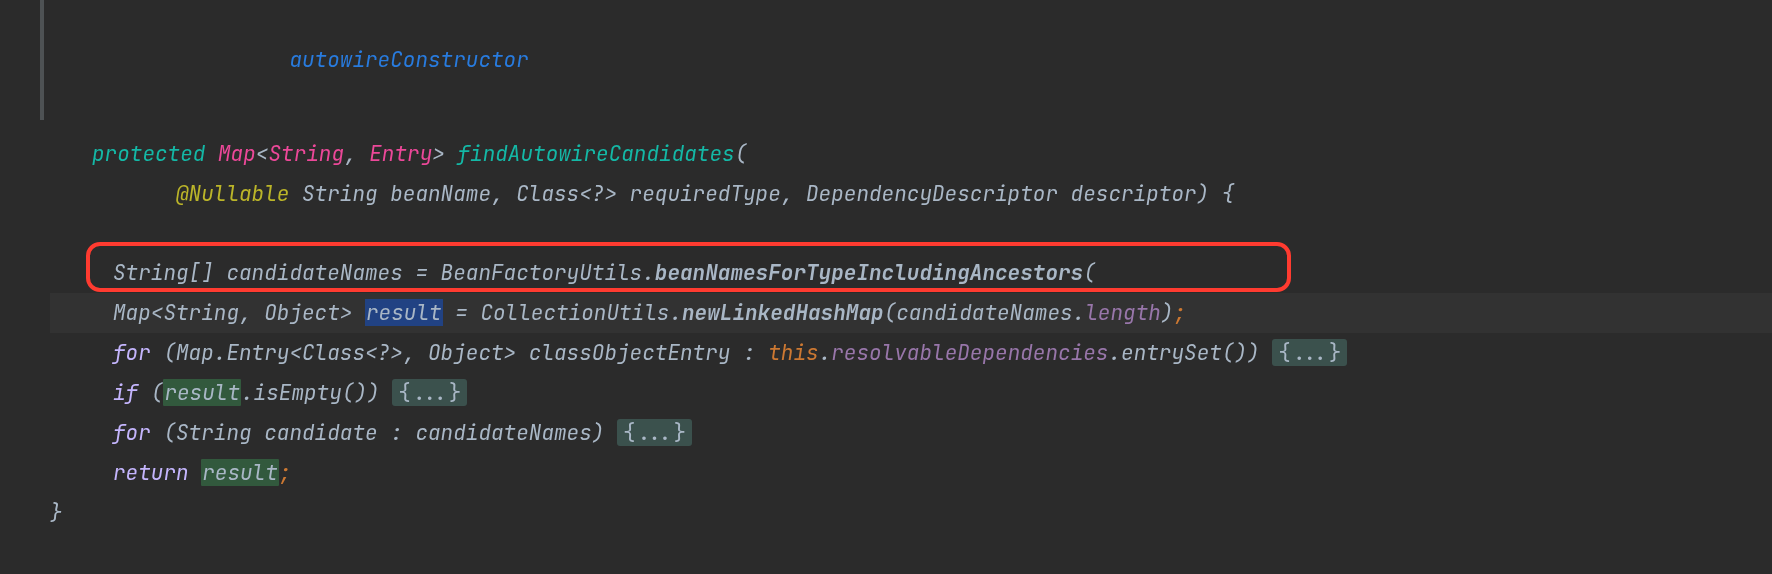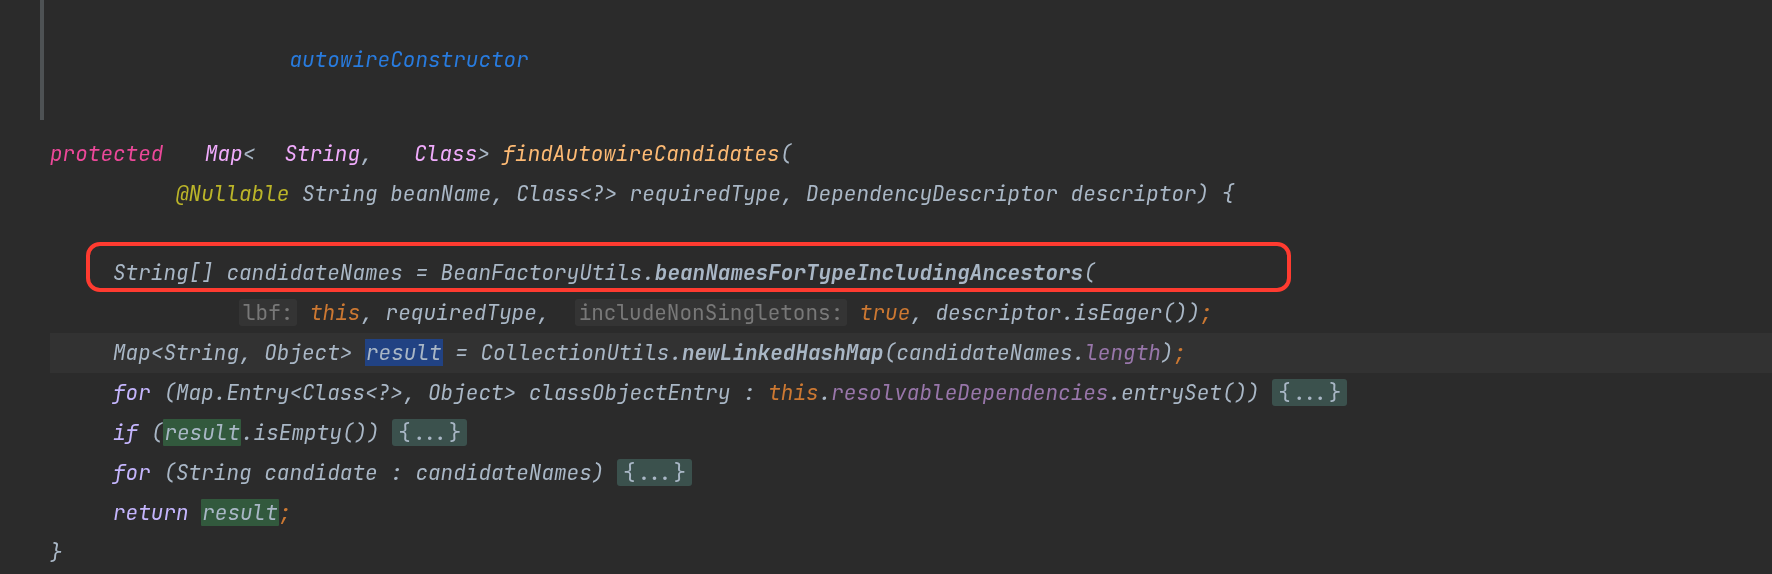--- a/index.html
+++ b/index.html
@@ -18,24 +18,24 @@
   }
   .line { white-space: pre; position: relative; }
   .gutter-bar {
     position: absolute;
     left: -10px;
     top: 0;
     bottom: 0;
     width: 4px;
     background: #4e5254;
   }
-  .k-protected { color: #ec4899; }
+  .k-protected { color: #14b8a6; margin-left: 42px; }
   .k-keyword { color: #c4b5fd; }
-  .type { color: #f0abfc; margin-left: 29px; }
-  .method-decl { color: #fdba74; }
+  .type { color: #ec4899; }
+  .method-decl { color: #14b8a6; }
   .annotation { color: #bbb529; }
   .hint { color: #787878; font-style: normal; background: rgba(120,120,120,0.12); padding: 0 4px; border-radius: 3px; }
   .ital { font-style: italic; font-weight: bold; }
   .field { color: #9876aa; }
   .num-prop { color: #9876aa; }
   .paren { color: #a9b7c6; }
   .semi { color: #cc7832; }
   .this { color: #cc7832; }
   .bool { color: #cc7832; }
   .fold {
@@ -68,29 +68,28 @@
 <body>
 
 <div>
 
   <div class="line">
     <span class="gutter-bar"></span>               <span class="autowire">autowireConstructor</span>
   </div>
 
   <div class="line" style="height:14px"></div>
 
-  <div class="line"><span class="k-protected">protected</span> <span class="type">Map</span>&lt;<span class="type">String</span><span>, </span><span class="type">Class</span><span>&gt;</span> <span class="method-decl">findAutowireCandidates</span><span class="paren">(</span></div>
+  <div class="line"><span class="k-protected">protected</span> <span class="type">Map</span>&lt;<span class="type">String</span><span>, </span><span class="type">Entry</span><span>&gt;</span> <span class="method-decl">findAutowireCandidates</span><span class="paren">(</span></div>
 
   <div class="line">          <span class="annotation">@Nullable</span><span> String beanName, Class&lt;?&gt; requiredType, DependencyDescriptor descriptor) {</span></div>
 
   <div class="line"> </div>
 
   <div class="line">     <span>String[] candidateNames = BeanFactoryUtils.</span><span class="ital">beanNamesForTypeIncludingAncestors</span><span>(</span></div>
 
-  <div class="line">               <span class="hint">lbf:</span> <span class="this">this</span><span>, requiredType, </span> <span class="hint">includeNonSingletons:</span> <span class="bool">true</span><span>, descriptor.isEager())</span><span class="semi">;</span></div>
 
   <div class="line line-hl">     <span>Map&lt;String, Object&gt; </span><span class="selected">result</span><span> = CollectionUtils.</span><span class="ital">newLinkedHashMap</span><span>(candidateNames.</span><span class="num-prop">length</span><span>)</span><span class="semi">;</span></div>
 
   <div class="line">     <span class="k-keyword">for</span><span> (Map.Entry&lt;Class&lt;?&gt;, Object&gt; classObjectEntry : </span><span class="this">this</span><span>.</span><span class="field">resolvableDependencies</span><span>.entrySet()) </span><span class="fold"><span>{</span><span>...</span><span>}</span></span></div>
 
   <div class="line">     <span class="k-keyword">if</span><span> (</span><span class="highlight-green">result</span><span>.isEmpty()) </span><span class="fold"><span>{</span><span>...</span><span>}</span></span></div>
 
   <div class="line">     <span class="k-keyword">for</span><span> (String candidate : candidateNames) </span><span class="fold"><span>{</span><span>...</span><span>}</span></span></div>
 
   <div class="line">     <span class="k-keyword">return</span><span> </span><span class="highlight-green">result</span><span class="semi">;</span></div>

